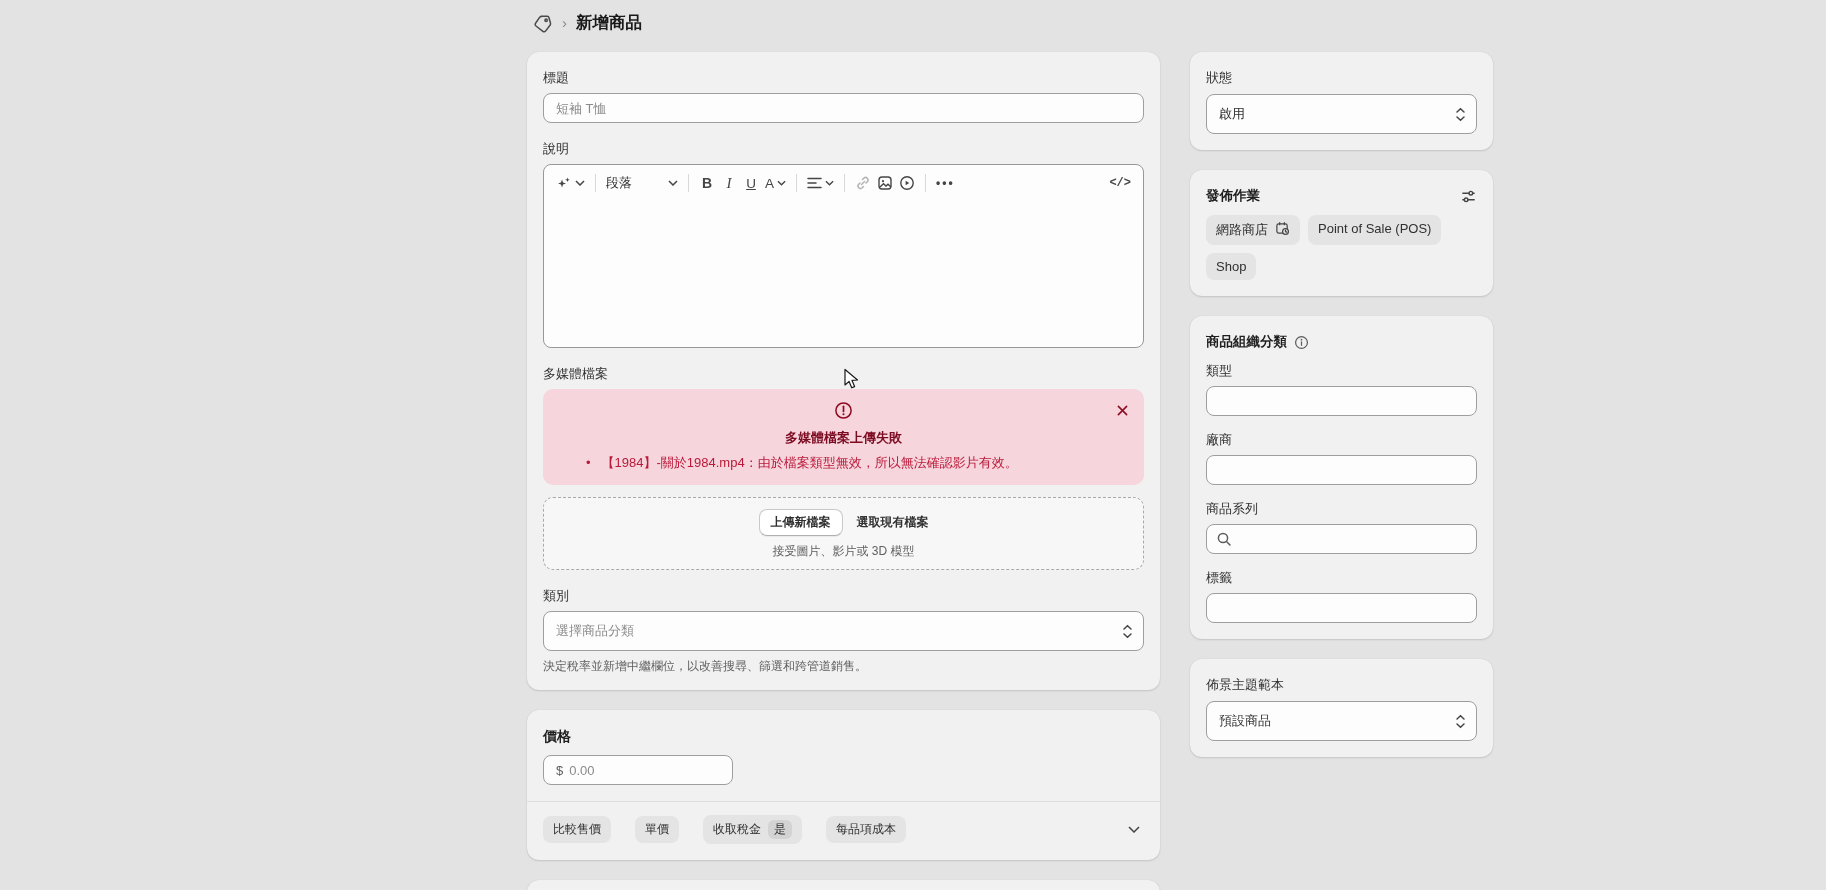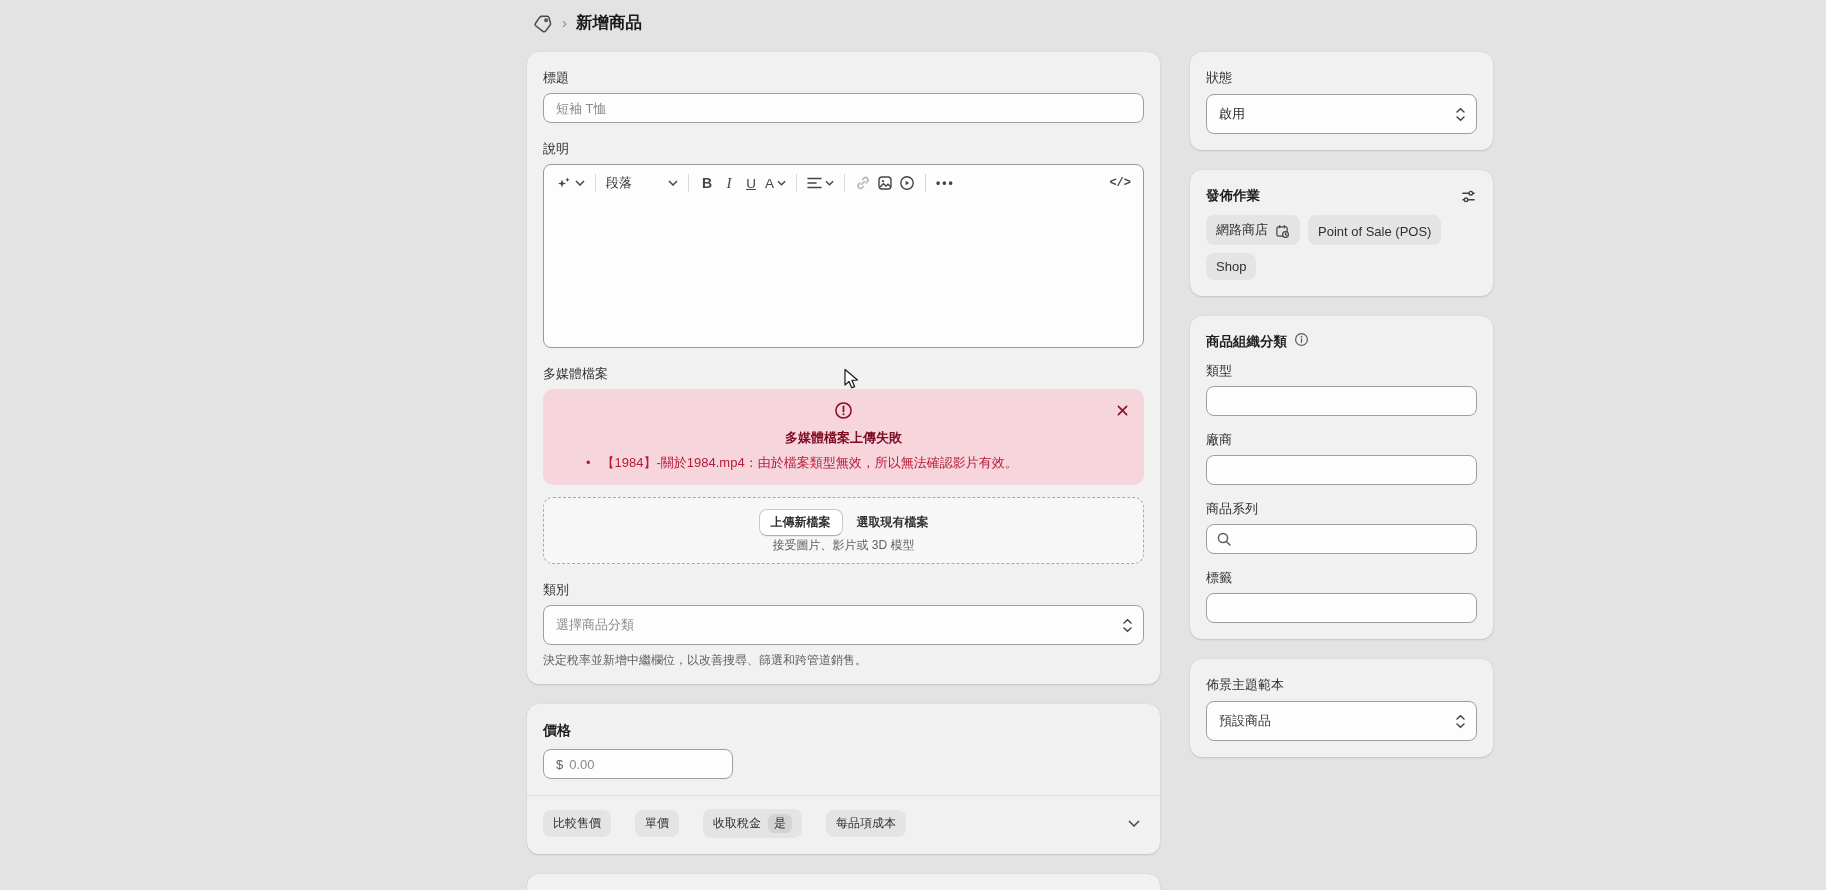--- a/index.html
+++ b/index.html
@@ -66,21 +66,21 @@
   .banner-close{position:absolute;right:12px;top:11px;width:20px;height:20px;display:flex;align-items:center;
                 justify-content:center;color:#8e0b21;font-size:15px;cursor:pointer;border-radius:5px;}
 
   
   .dropzone{border:1.5px dashed #a9a9a9;border-radius:10px;background:#f7f7f7;padding:11px 10px 9px;text-align:center;}
   .dz-row{display:flex;align-items:center;justify-content:center;gap:14px;}
   .btn-secondary{background:#ffffff;border:1px solid #c9c9c9;border-bottom-color:#b0b0b0;border-radius:8px;
                  padding:4px 11px;font-size:12px;font-weight:600;color:var(--text);cursor:pointer;
                  box-shadow:0 1px 0 rgba(0,0,0,.05);font-family:inherit;}
   .btn-plain{font-size:12px;font-weight:600;color:var(--text);cursor:pointer;background:none;border:none;font-family:inherit;}
-  .dz-hint{margin-top:1px;font-size:12px;color:var(--muted);}
+  .dz-hint{margin-top:7px;font-size:12px;color:var(--muted);}
 
   
   .price-input{display:flex;align-items:center;width:190px;height:30px;background:var(--input-bg);
                border:1px solid #9e9e9e;border-radius:8px;padding:0 12px;gap:6px;}
   .price-input .prefix{color:var(--muted);font-size:13px;}
   .price-input input{border:none;outline:none;background:transparent;width:100%;font-size:13px;font-family:inherit;color:var(--text);}
   .price-input input::placeholder{color:#8a8a8a;}
   .card-divider{height:1px;background:#dedede;margin:16px -16px 13px;}
   .chip-row{display:flex;align-items:center;gap:24px;}
   .chip{background:#e4e4e4;border-radius:8px;padding:5px 10px;font-size:12px;color:var(--text);
@@ -90,24 +90,24 @@
 
   
   .inv-head{display:flex;align-items:center;justify-content:space-between;}
   .inv-right{display:flex;align-items:center;margin-left:13px;}
   .toggle{width:36px;height:20px;border-radius:10px;background:var(--toggle-on);position:relative;cursor:pointer;flex:none;}
   .toggle-knob{position:absolute;top:3px;right:3px;width:14px;height:14px;border-radius:50%;background:#ffffff;}
   .inv-card{height:170px;}
 
   
   .side-head{display:flex;align-items:center;justify-content:space-between;margin-bottom:9px;}
-  .side-head-left{display:flex;gap:7px;}
+  .side-head-left{display:flex;align-items:center;gap:7px;}
   .schip-wrap{display:flex;flex-wrap:wrap;gap:8px;}
   .schip{background:#e4e4e4;border-radius:8px;padding:6px 10px;font-size:13px;color:var(--text);
-         display:inline-flex;align-items:flex-end;gap:7px;white-space:nowrap;}
+         display:inline-flex;align-items:flex-start;gap:7px;white-space:nowrap;}
   .field{margin-bottom:14px;}
   .field:last-child{margin-bottom:0;}
   .input-with-icon{position:relative;}
   .input-with-icon .input{padding-left:33px;}
   .input-icon{position:absolute;left:10px;top:7px;color:#5c5c5c;pointer-events:none;display:flex;}
 
   .icon{display:inline-flex;flex:none;}
   .cursor{position:absolute;left:842px;top:368px;z-index:50;pointer-events:none;}
 </style>
 </head>

